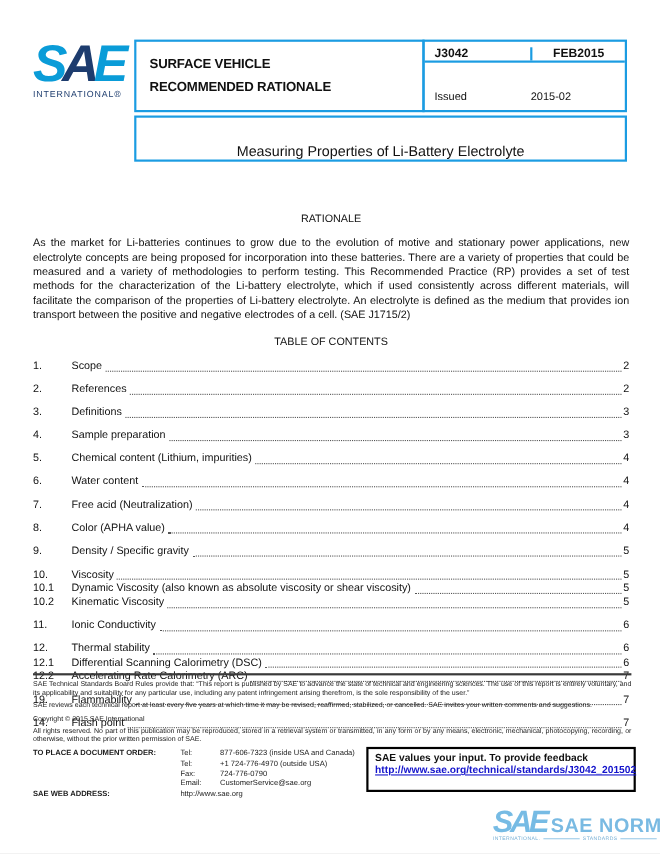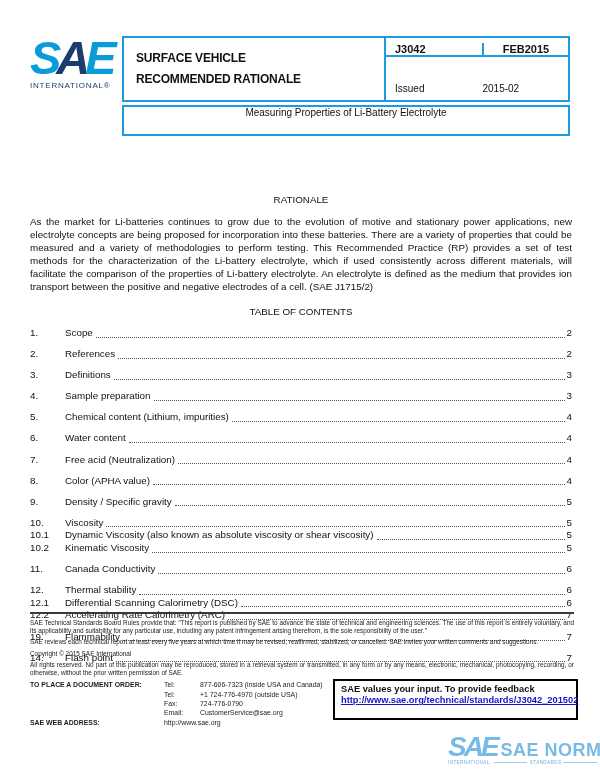--- a/index.html
+++ b/index.html
@@ -20,21 +20,21 @@
   .hdr-boxes { flex:1; }
   .hdr-row1 { display:flex; height:66px; }
   .title-box { flex:1; border:2px solid #1b9ce2; display:flex; flex-direction:column; justify-content:center; padding-left:12px; }
   .title-box .t { font-size:12px; font-weight:bold; line-height:21px; letter-spacing:-.2px; }
   .num-box { width:186px; margin-left:-2px; border:2px solid #1b9ce2; display:flex; flex-direction:column; }
   .num-top { flex:1; display:flex; border-bottom:2px solid #1b9ce2;align-items:flex-end; }
   .num-cell-l { flex:1; border-right:2px solid #1b9ce2; display:flex; align-items:center; padding-left:9px; font-size:11px; font-weight:bold; }
   .num-cell-r { width:84px; display:flex; align-items:center; justify-content:center; font-size:11px; font-weight:bold; }
   .num-bottom { flex:1; display:flex; align-items:flex-start; padding-left:9px; font-size:10px;margin-top:26px; }
   .num-bottom .iss-date { margin-left:58px; }
-  .hdr-row2 { margin-top:3px; height:31px; border:2px solid #1b9ce2; display:flex; align-items:flex-start; justify-content:center; font-size:10px; }
+  .hdr-row2 { margin-top:3px; height:42px; border:2px solid #1b9ce2; display:flex; align-items:flex-end; justify-content:center; font-size:13px; }
 
   
   .content { position:absolute; top:150px; left:30px; right:28px;margin-top:44px; }
   .sec-head { text-align:center; font-size:9.8px; margin-bottom:10px; }
   .par { font-size:9.8px; line-height:13px; text-align:justify; margin-bottom:13px; }
   .toc { margin-top:1px; font-size:9.8px; }
   .toc-row { display:flex; align-items:flex-end; line-height:12.6px; }
   .toc-row.gap { margin-top:8.5px; }
   .toc-num { width:35px; flex:none; }
   .toc-title { flex:none; white-space:nowrap; }
@@ -171,21 +171,21 @@
           <span class="toc-page">5</span>
         </div>
       <div class="toc-row">
           <span class="toc-num">10.2</span>
           <span class="toc-title">Kinematic Viscosity</span>
           <span class="leader"></span>
           <span class="toc-page">5</span>
         </div>
       <div class="toc-row gap">
           <span class="toc-num">11.</span>
-          <span class="toc-title">Canada Conductivity</span>
+          <span class="toc-title">Ionic Conductivity</span>
           <span class="leader"></span>
           <span class="toc-page">6</span>
         </div>
       <div class="toc-row gap">
           <span class="toc-num">12.</span>
           <span class="toc-title">Thermal stability</span>
           <span class="leader"></span>
           <span class="toc-page">6</span>
         </div>
       <div class="toc-row">

